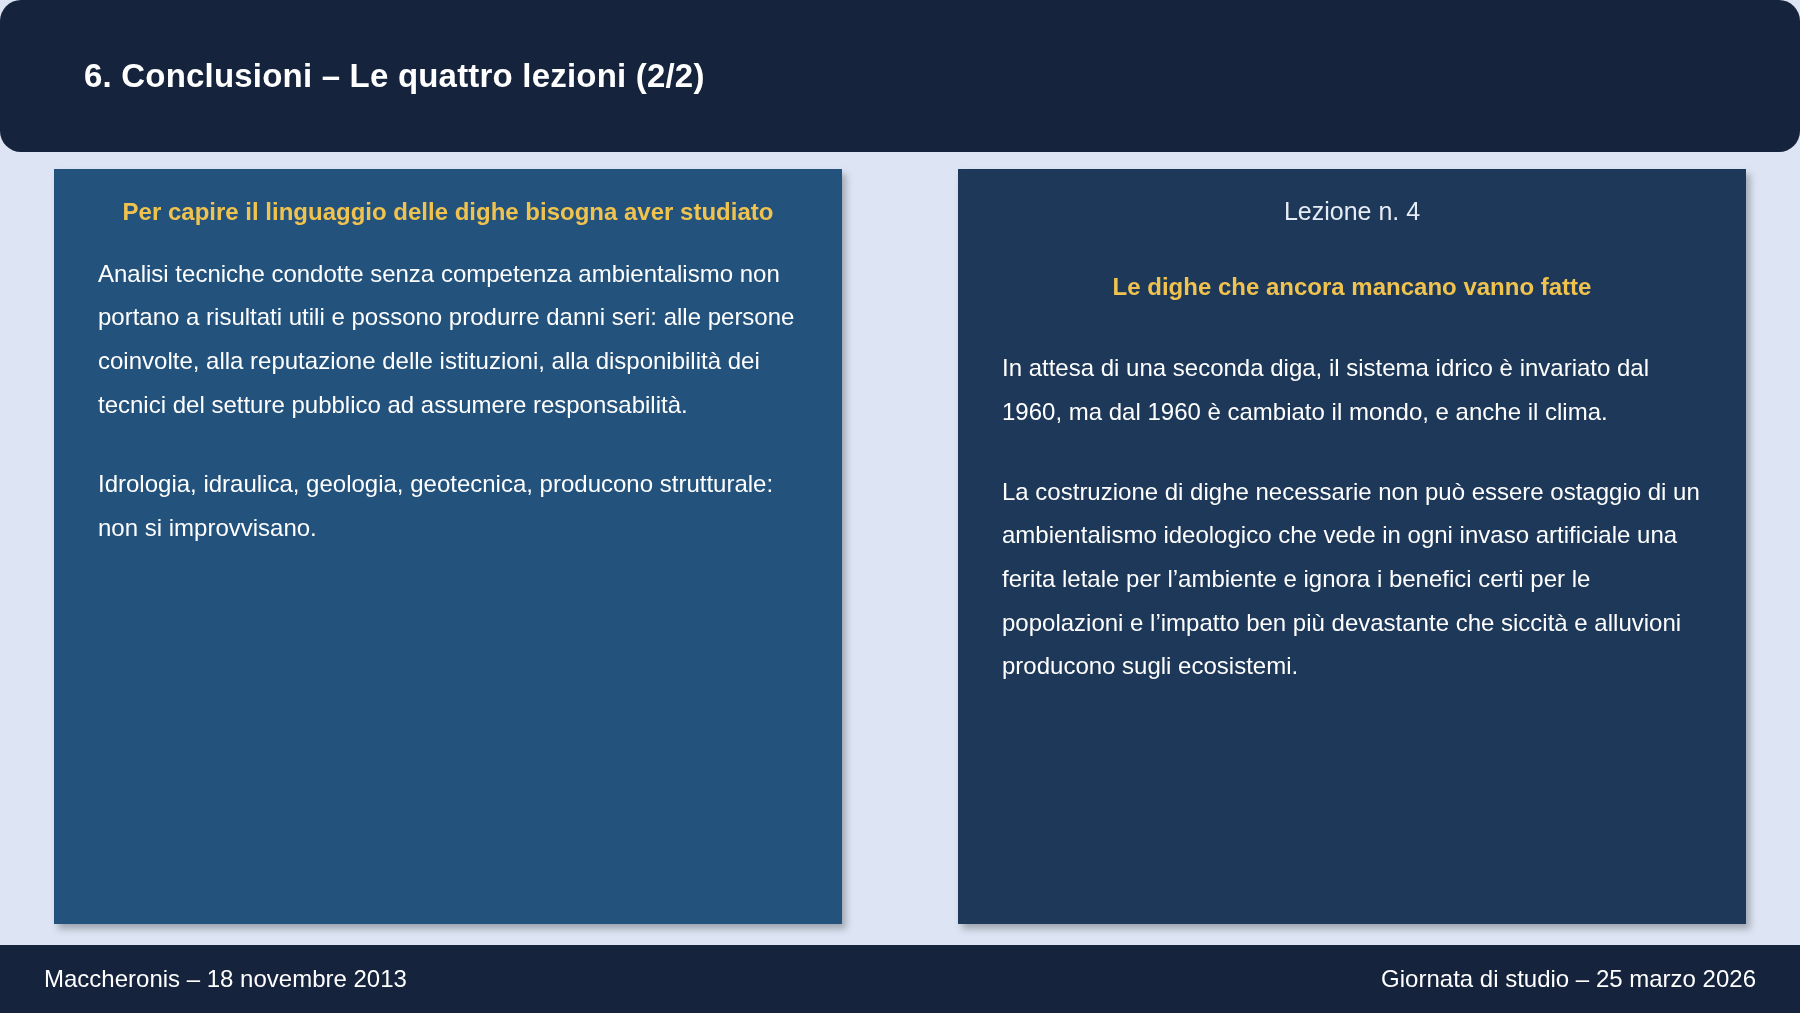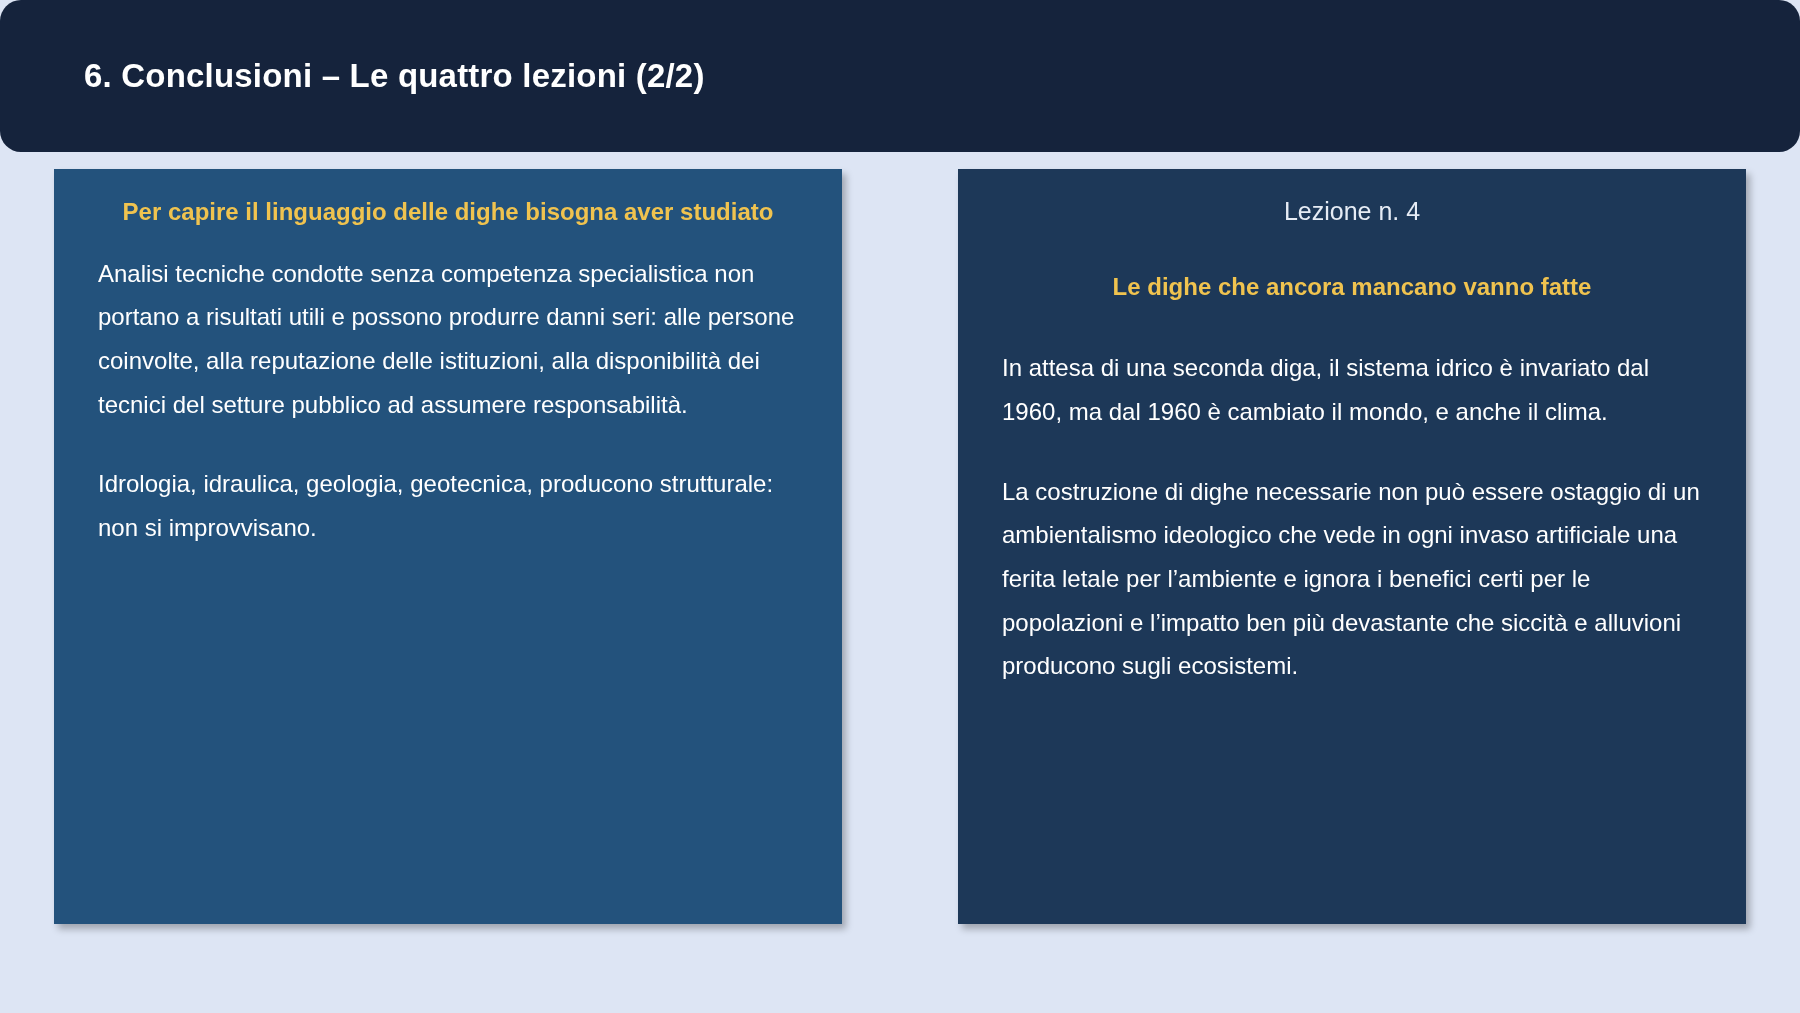--- a/index.html
+++ b/index.html
@@ -110,27 +110,31 @@
 <div class="slide">
 
   <div class="header">
     <div class="header-title">6. Conclusioni – Le quattro lezioni (2/2)</div>
   </div>
 
   <div class="body">
 
     <div class="card card-left">
       <div class="card-heading">Per capire il linguaggio delle dighe bisogna aver studiato</div>
-      <p class="card-para">Analisi tecniche condotte senza competenza specialistica non portano a risultati utili e possono produrre danni seri: alle persone coinvolte, alla reputazione delle istituzioni, alla disponibilità dei tecnici del setture pubblico ad assumere responsabilità.</p>
+      <p class="card-para">Analisi tecniche condotte senza competenza ambientalismo non portano a risultati utili e possono produrre danni seri: alle persone coinvolte, alla reputazione delle istituzioni, alla disponibilità dei tecnici del setture pubblico ad assumere responsabilità.</p>
       <p class="card-para">Idrologia, idraulica, geologia, geotecnica, producono strutturale: non si improvvisano.</p>
     </div>
 
     <div class="card card-right">
       <div class="card-label">Lezione n. 4</div>
       <div class="card-heading">Le dighe che ancora mancano vanno fatte</div>
       <p class="card-para">In attesa di una seconda diga, il sistema idrico è invariato dal 1960, ma dal 1960 è cambiato il mondo, e anche il clima.</p>
       <p class="card-para">La costruzione di dighe necessarie non può essere ostaggio di un ambientalismo ideologico che vede in ogni invaso artificiale una ferita letale per l’ambiente e ignora i benefici certi per le popolazioni e l’impatto ben più devastante che siccità e alluvioni producono sugli ecosistemi.</p>
     </div>
 
   </div>
 
+  <div class="footer">
+    <div class="footer-text">Maccheronis – 18 novembre 2013</div>
+    <div class="footer-text">Giornata di studio – 25 marzo 2026</div>
+  </div>
 
 </div>
 
 </body></html>

